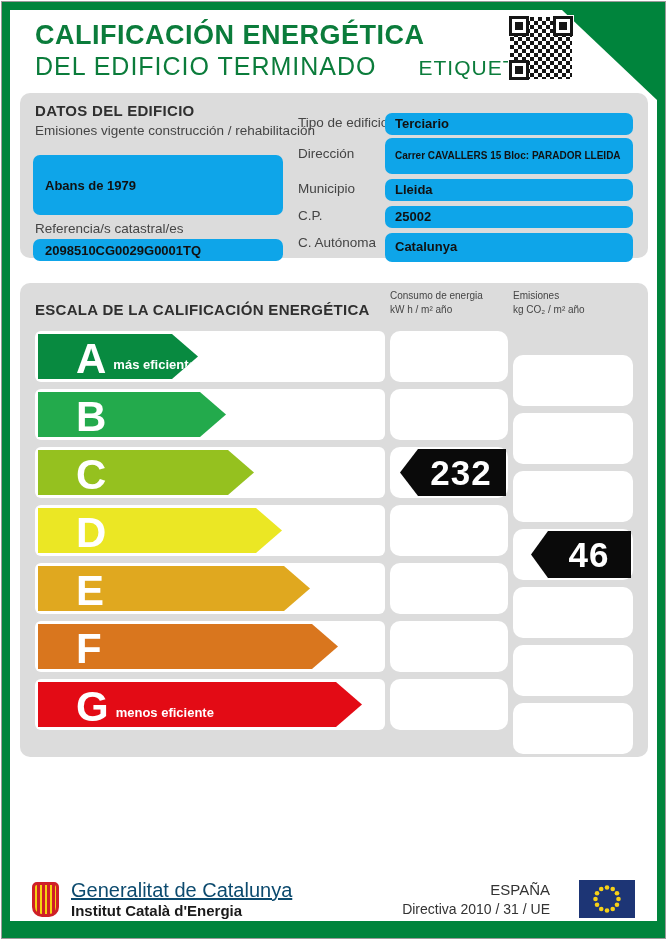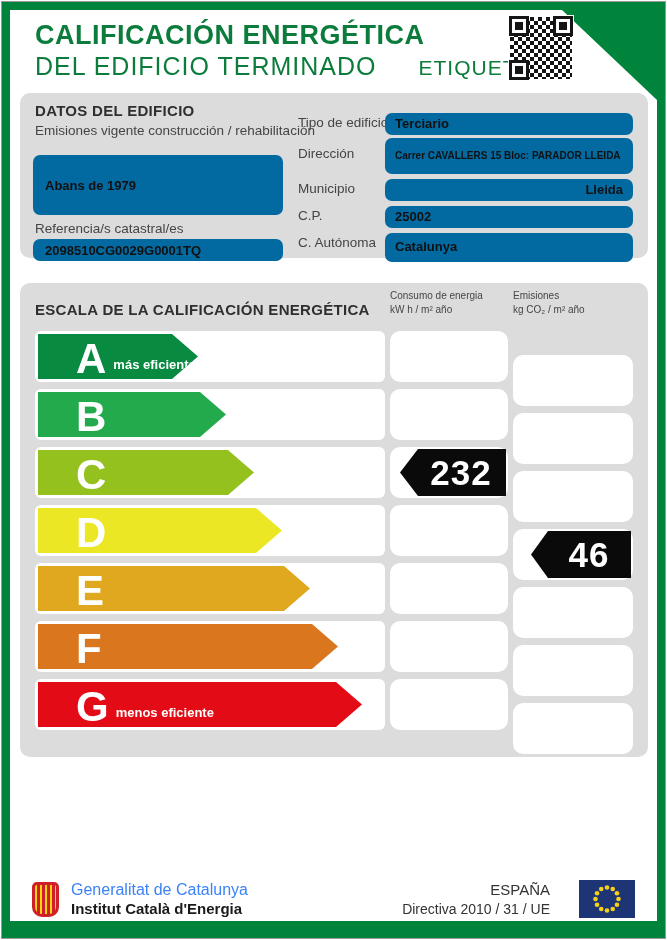--- a/index.html
+++ b/index.html
@@ -21,21 +21,21 @@
   .finder{position:absolute;width:20px;height:20px;background:#fff;border:3px solid #151515;}
   .finder::after{content:"";position:absolute;inset:3px;background:#151515;}
   .f-tl{left:-1px;top:-1px;} .f-tr{right:-1px;top:-1px;} .f-bl{left:-1px;bottom:-1px;}
   
   .panel{position:absolute;left:10px;width:628px;background:#dcdcdc;border-radius:10px;}
   .p-datos{top:83px;height:165px;}
   .p-scale{top:273px;height:474px;}
   .p-reg{top:768px;height:94px;}
   .sec-title{font-size:15px;font-weight:bold;color:#2f2f2f;letter-spacing:.3px;}
   .lbl{font-size:13.5px;color:#454545;}
-  .wbox{position:absolute;background:#0369a1;border-radius:7px;}
+  .wbox{position:absolute;background:#0ea5e9;border-radius:7px;}
   .val{font-size:13px;font-weight:bold;color:#111;}
   
   .d-title{position:absolute;left:15px;top:9px;}
   .d-lab1{position:absolute;left:15px;top:30px;line-height:1.15;}
   .d-box1{left:13px;top:62px;width:250px;height:60px;display:flex;align-items:center;padding-left:12px;}
   .d-lab2{position:absolute;left:15px;top:128px;}
   .d-box2{left:13px;top:146px;width:250px;height:22px;display:flex;align-items:center;padding-left:12px;}
   .fld-lab{position:absolute;left:278px;}
   .fld-box{left:365px;width:248px;display:flex;align-items:center;padding:2px 10px;line-height:1.25;}
   
@@ -63,21 +63,21 @@
   .r-title{position:absolute;left:15px;top:12px;}
   .r-box{left:13px;top:34px;width:322px;height:52px;display:flex;align-items:center;padding-left:14px;}
   .r-vlab{position:absolute;left:370px;top:12px;}
   .r-vbox{left:370px;top:34px;width:243px;height:24px;display:flex;align-items:center;padding-left:12px;}
   
   .footer{position:absolute;left:10px;right:10px;top:866px;height:46px;display:flex;
           align-items:center;justify-content:space-between;padding:0 12px 0 12px;}
   .org{display:flex;align-items:center;gap:12px;}
   .senyera{width:27px;height:35px;border:3px solid #cf2027;border-radius:5px 5px 10px 10px;
            background:repeating-linear-gradient(90deg,#f5d410 0 2.5px,#cf2027 2.5px 5px);}
-  .org-text .l1{font-size:16px;color:#3b82f6;line-height:1.2;}
+  .org-text .l1{font-size:20px;color:#0c4a6e;line-height:1.2;text-decoration:underline;}
   .org-text .l2{font-size:15px;font-weight:bold;color:#1a1a1a;line-height:1.2;}
   .eu{display:flex;align-items:center;gap:29px;}
   .eu-text{text-align:right;font-size:15px;color:#333;line-height:1.3;}
   .eu-text .country{font-size:15px;}
   .eu-text .dir{font-size:14px;}
 </style>
 </head>
 <body>
 
 <div class="frame">
@@ -113,21 +113,21 @@
     <div class="wbox fld-box" style="top:20px;height:22px;">
       <span class="val">Terciario</span>
     </div>
 
     <div class="lbl fld-lab" style="top:53px;">Dirección</div>
     <div class="wbox fld-box" style="top:45px;height:36px;">
       <span class="val" style="font-size:10px;">Carrer CAVALLERS 15 Bloc: PARADOR LLEIDA</span>
     </div>
 
     <div class="lbl fld-lab" style="top:88px;">Municipio</div>
-    <div class="wbox fld-box" style="top:86px;height:22px;justify-content:flex-end;">
+    <div class="wbox fld-box" style="top:86px;height:22px;">
       <span class="val">Lleida</span>
     </div>
 
     <div class="lbl fld-lab" style="top:115px;">C.P.</div>
     <div class="wbox fld-box" style="top:113px;height:22px;">
       <span class="val">25002</span>
     </div>
 
     <div class="lbl fld-lab" style="top:142px;">C. Autónoma</div>
     <div class="wbox fld-box" style="top:140px;height:29px;">

